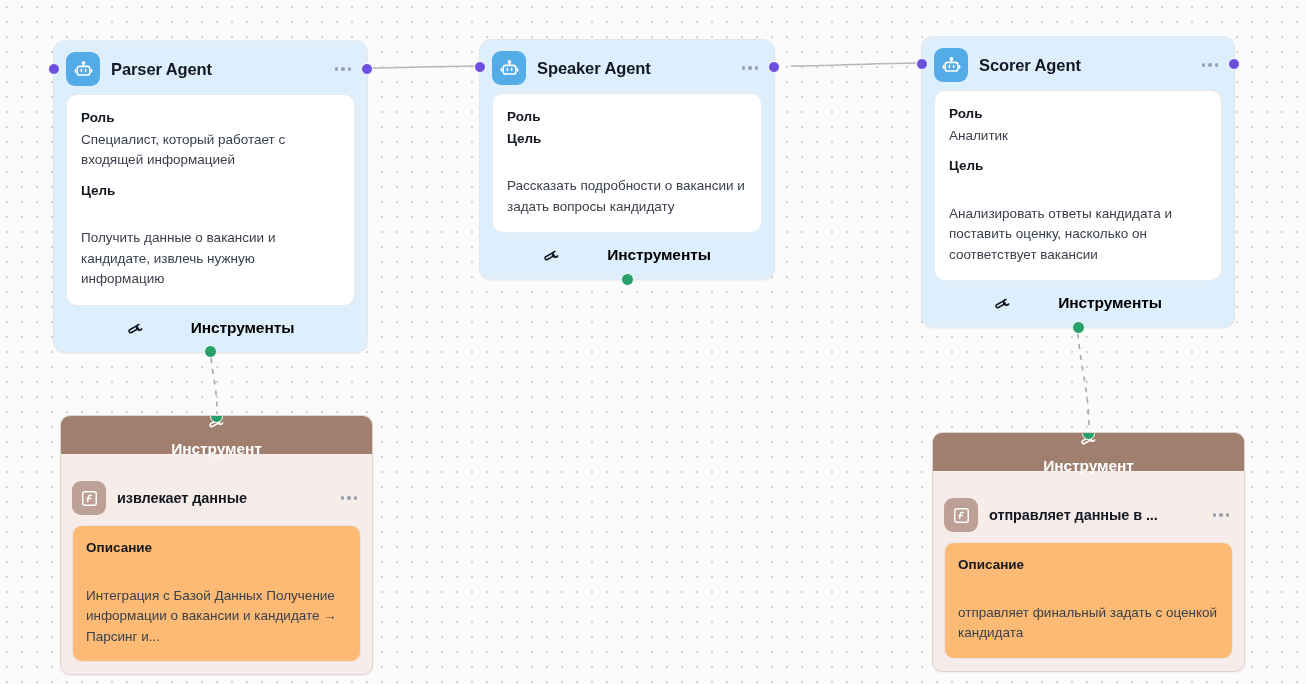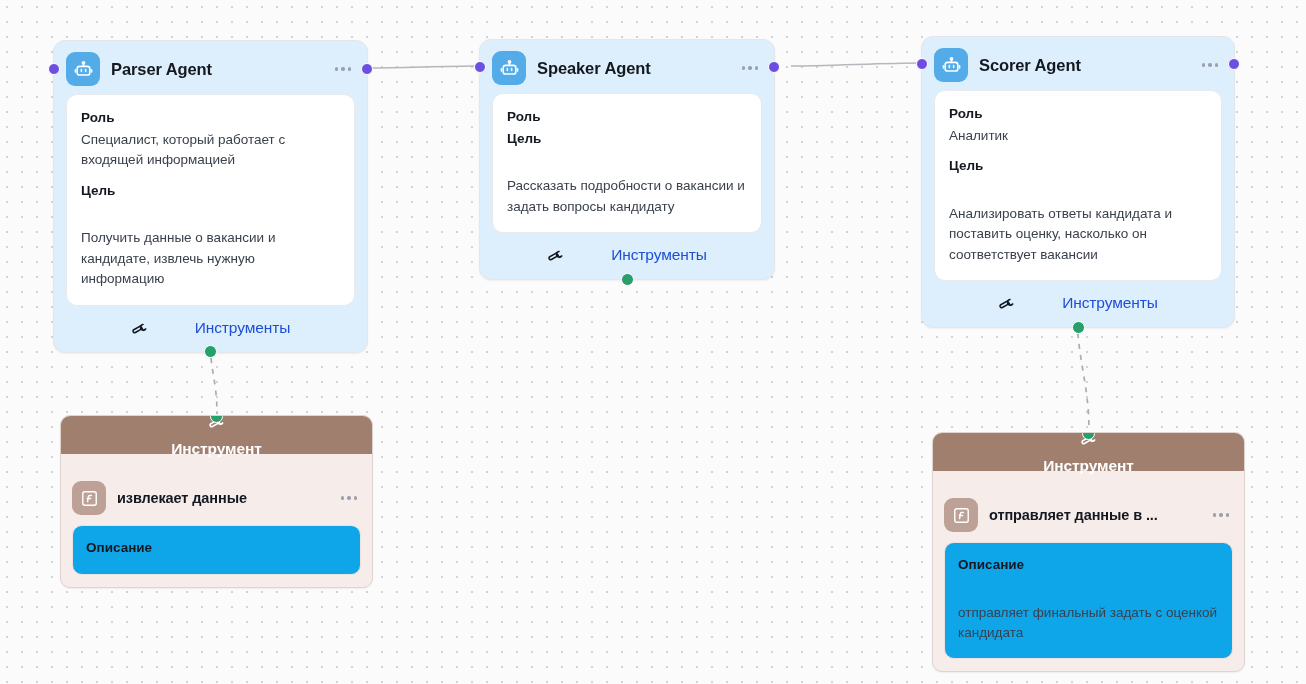--- a/index.html
+++ b/index.html
@@ -116,22 +116,22 @@
   .tools-footer {
     display: flex;
     align-items: center;
     justify-content: center;
     gap: 9px;
     height: 30px;
     margin-top: 7px;
   }
   .tools-footer .lbl {
     font-size: 15.5px;
-    font-weight: normal;
-    color: #1d4ed8;
+    font-weight: bold;
+    color: #000000;
     letter-spacing: -.1px;
     padding-left: 37px;
   }
 
   
   .tool-node {
     border-radius: 10px;
     border: 1px solid #dfd4cf;
     overflow: hidden;
     background: #f6ecea;
@@ -174,21 +174,21 @@
   }
   .tool-name {
     font-size: 14.5px;
     font-weight: bold;
     color: #141820;
     white-space: nowrap;
     flex: 1 1 auto;
     letter-spacing: -.1px;
   }
   .tool-body {
-    background: #0ea5e9;
+    background: #fdba74;
     border: 1px solid #ece3e0;
     border-radius: 10px;
     padding: 12px 13px 14px 13px;
   }
 
   
   .handle {
     position: absolute;
     border-radius: 50%;
     z-index: 6;
@@ -359,20 +359,21 @@
         </span>
         <span class="tool-name">извлекает данные</span>
         <span class="dots-menu">
           <i></i>
             <i></i>
             <i></i>
         </span>
       </div>
       <div class="tool-body">
         <p class="fld-label">Описание</p>
+        <p class="fld-value">Интеграция с Базой Данных Получение информации о вакансии и кандидате → Парсинг и...</p>
       </div>
     </div>
     <span class="handle handle-tb" style="left:50%; margin-left:-6.5px; top:-6.5px;"></span>
   </div>
 
   <div class="node tool-node" style="left:932px; top:432px; width:313px;">
     <div class="tool-head">
       <span>
         <svg width="18" height="18" viewBox="0 0 24 24" fill="none" stroke="#ffffff" stroke-width="2" stroke-linecap="round" stroke-linejoin="round" style="transform:rotate(15deg)">
           <path d="M14.7 6.3a3.9 3.9 0 1 0 5 5L17 14l-5-5 2.7-2.7z"></path>

